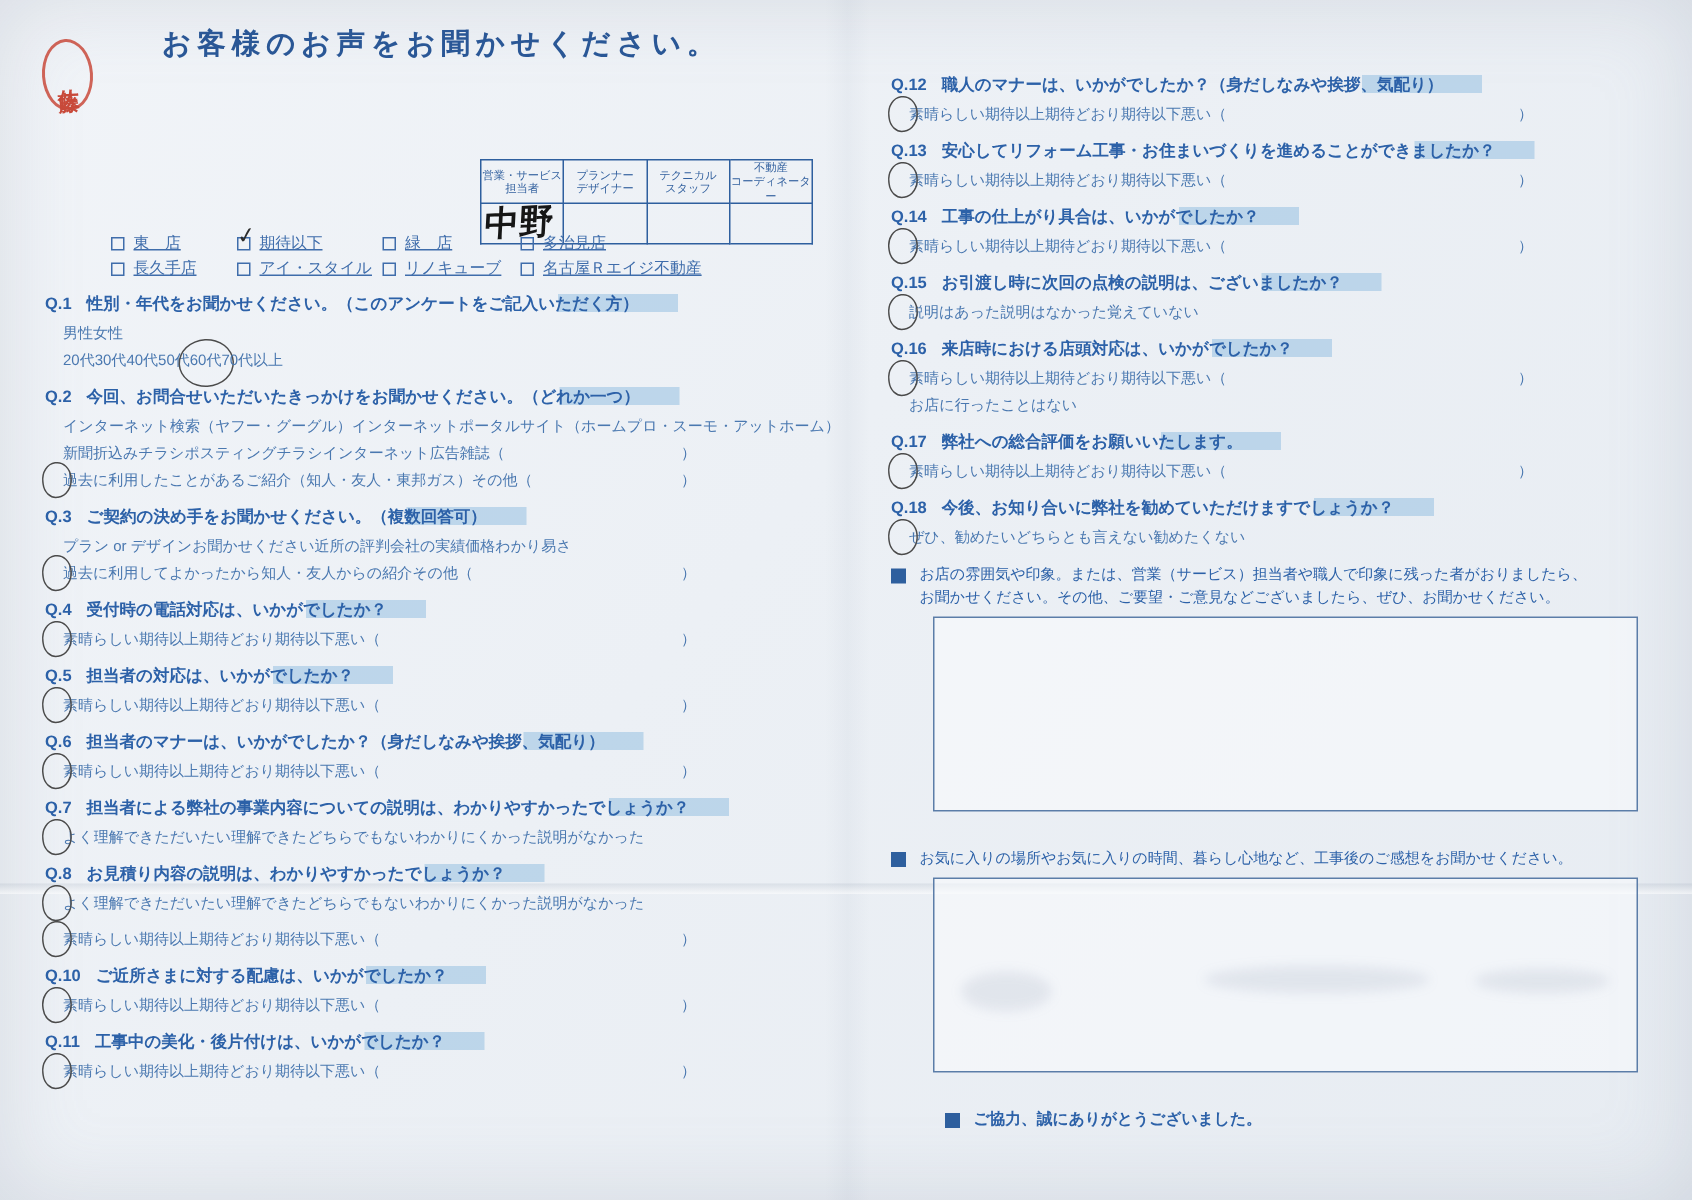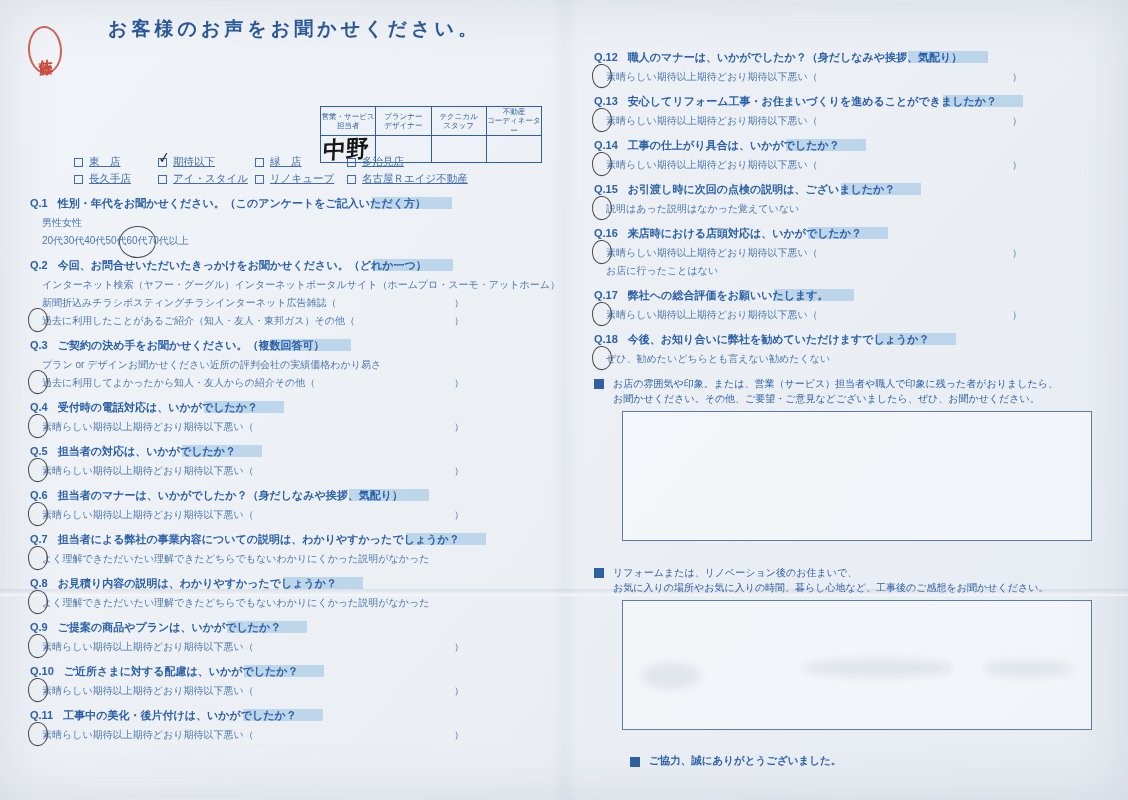--- a/index.html
+++ b/index.html
@@ -260,21 +260,20 @@
         <div class="q-head"><span class="q-no">Q.8</span><span class="q-title">お見積り内容の説明は、わかりやすかったでしょうか？</span></div>
         <div class="q-row">
           <span class="opt">よく理解できた<span class="circle-left"></span></span>
           <span class="opt">だいたい理解できた</span>
           <span class="opt">どちらでもない</span>
           <span class="opt">わかりにくかった</span>
           <span class="opt">説明がなかった</span>
         </div>
       </div>
       <div class="q">
-        <div class="q-head"><span class="q-no">Q.9</span><span class="q-title">ご提案の商品やプランは、いかがでしたか？</span></div>
         <div class="q-row">
           <span class="opt">素晴らしい<span class="circle-left"></span></span>
           <span class="opt">期待以上</span>
           <span class="opt">期待どおり</span>
           <span class="opt">期待以下</span>
           <span class="opt">悪い（</span>
           <span class="opt right">）</span>
         </div>
       </div>
       <div class="q">
@@ -389,21 +388,20 @@
             <div>お聞かせください。その他、ご要望・ご意見などございましたら、ぜひ、お聞かせください。</div>
           </div>
         </div>
         <div class="c-box"></div>
       </div>
 
       <div class="c-block">
         <div class="c-head">
           <span class="bullet"></span>
           <div class="c-lines">
-            <div>リフォームまたは、リノベーション後のお住まいで、</div>
             <div>お気に入りの場所やお気に入りの時間、暮らし心地など、工事後のご感想をお聞かせください。</div>
           </div>
         </div>
         <div class="c-box">
           <span class="ghost g1"></span>
           <span class="ghost g2"></span>
           <span class="ghost g3"></span>
         </div>
       </div>
 

